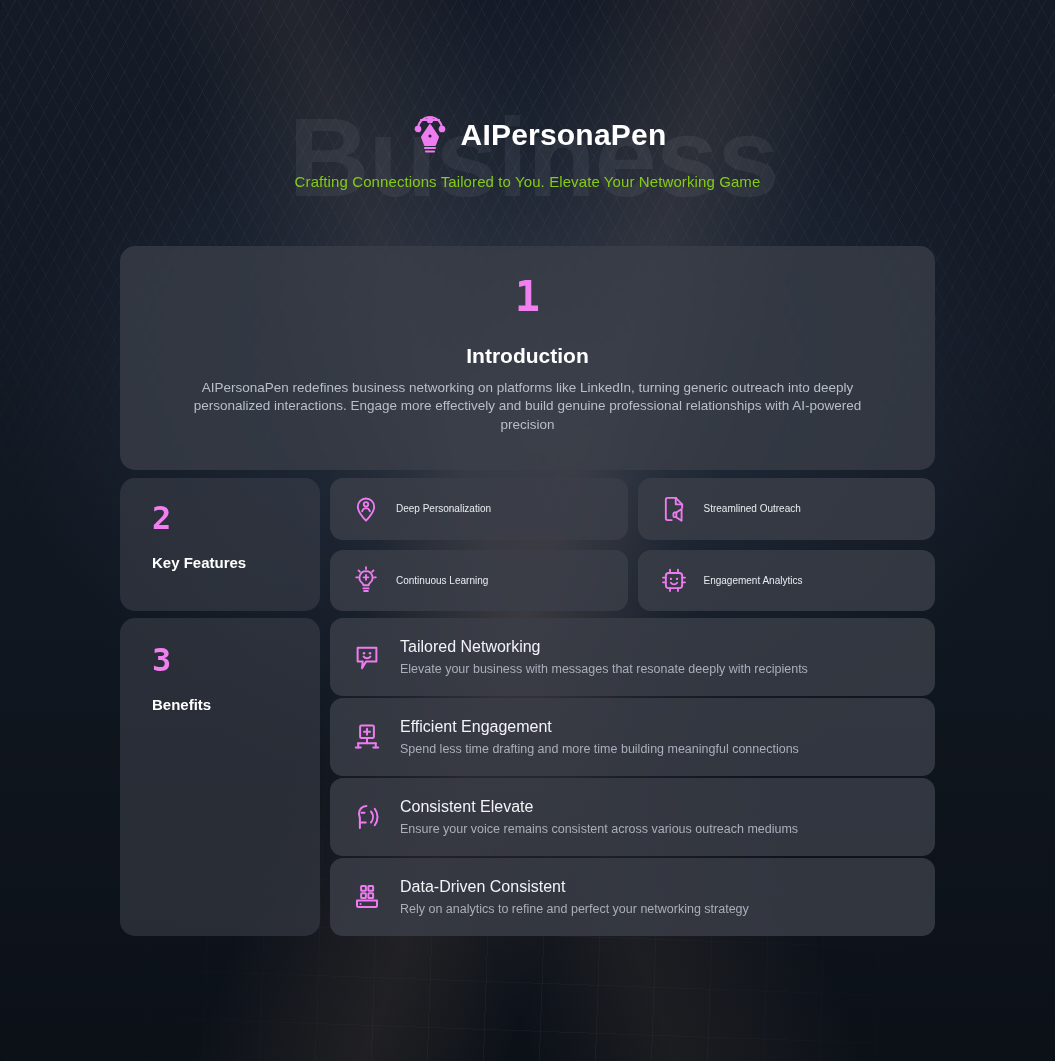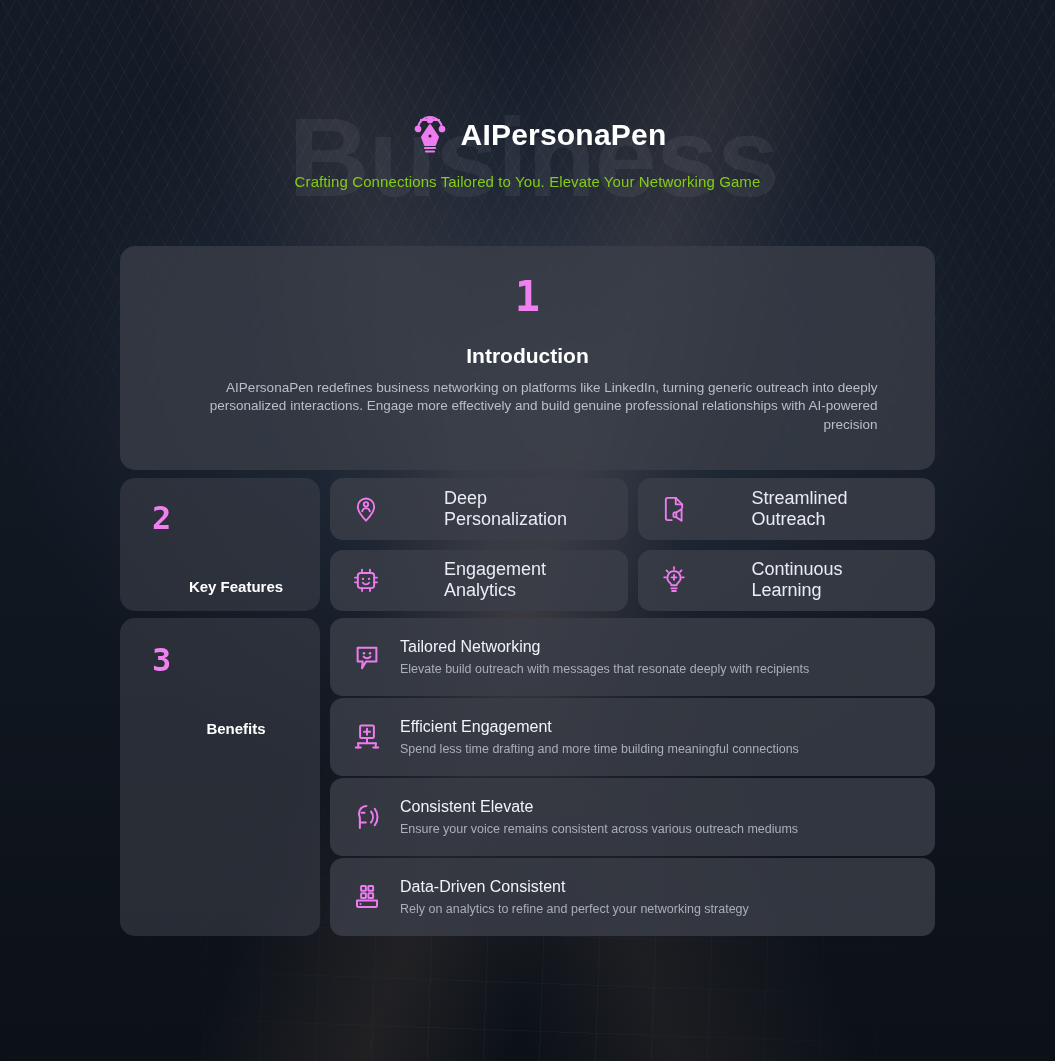--- a/index.html
+++ b/index.html
@@ -104,21 +104,21 @@
     font-family:"DejaVu Sans Mono", monospace;
     font-size:42px; font-weight:700; color:#f07ff0; line-height:1;
     margin-top:-6px;
   }
   #intro-title {
     margin-top:26px;
     font-size:21px; font-weight:700; color:#ffffff;
   }
   #intro-body {
     margin-top:11px;
-    width:700px; text-align:right;
+    width:700px; text-align:center;
     font-size:13.5px; line-height:1.34; color:#b9bec9;
   }
 
   
   #features-section { position:absolute; left:120px; top:478px; width:815px; height:133px; }
   #features-side {
     position:absolute; left:0; top:0; width:200px; height:133px;
     border-radius:15px;
     background:rgba(60,64,74,.58);
     padding:24px 0 0 32px;
@@ -127,36 +127,36 @@
     position:absolute; left:0; top:0; width:200px; height:318px;
     border-radius:15px;
     background:rgba(60,64,74,.58);
     padding:26px 0 0 32px;
   }
   .side-number {
     font-family:"DejaVu Sans Mono", monospace;
     font-size:32px; font-weight:700; color:#f07ff0; line-height:1;
   }
   .side-label {
-    margin-top:44px;
-    font-size:15px; font-weight:700; color:#ffffff;text-align:center;
+    margin-top:20px;
+    font-size:15px; font-weight:700; color:#ffffff;
   }
 
   #features-grid {
     position:absolute; left:210px; top:0; width:605px; height:133px;
     display:grid; grid-template-columns:1fr 1fr; grid-template-rows:1fr 1fr;
     gap:10px 10px;
   }
   .feature-card {
     display:flex; align-items:center; gap:16px;
     padding:0 22px;
     border-radius:13px;
     background:rgba(58,62,72,.82);
   }
-  .feature-label { font-size:18px; color:#e9ecf2;margin-left:48px; }
+  .feature-label { font-size:10px; color:#e9ecf2; }
   .icon-pink { flex:none; display:block; color:#ee7cf0; }
 
   
   #benefits-section { position:absolute; left:120px; top:618px; width:815px; height:318px; }
   #benefits-list {
     position:absolute; left:210px; top:0; width:605px; height:318px;
     display:flex; flex-direction:column; gap:2px;
   }
   .benefit-card {
     flex:1;
@@ -223,56 +223,56 @@
 
       <div class="feature-card">
         <svg class="icon-pink" width="28" height="28" viewBox="0 0 24 24" fill="none" stroke="currentColor" stroke-width="1.6" stroke-linecap="round" stroke-linejoin="round">
           <path d="M13.5 2.5H6.5A1.5 1.5 0 0 0 5 4v16a1.5 1.5 0 0 0 1.5 1.5H10"></path>
           <path d="M13.5 2.5 19 8v3"></path>
           <path d="M13.5 2.5V8H19"></path>
           <path d="M14 15v4l4.5 3V12z"></path>
           <path d="M14 15h-1.6a.9.9 0 0 0-.9.9v2.2c0 .5.4.9.9.9H14"></path>
         </svg>
         <span class="feature-label">Streamlined Outreach</span>
+      </div>
+
+      <div class="feature-card">
+        <svg class="icon-pink" width="28" height="28" viewBox="0 0 24 24" fill="none" stroke="currentColor" stroke-width="1.6" stroke-linecap="round" stroke-linejoin="round">
+          <path d="M12 4.4a5.6 5.6 0 0 0-3.3 10.1c.6.5 1 1.2 1 2h4.6c0-.8.4-1.5 1-2A5.6 5.6 0 0 0 12 4.4z"></path>
+          <line x1="9.7" y1="19.2" x2="14.3" y2="19.2"></line>
+          <line x1="10.4" y1="21.4" x2="13.6" y2="21.4"></line>
+          <line x1="12" y1="7.6" x2="12" y2="11.8"></line>
+          <line x1="9.9" y1="9.7" x2="14.1" y2="9.7"></line>
+          <line x1="12" y1="1" x2="12" y2="2.6"></line>
+          <line x1="3.6" y1="9.7" x2="5.2" y2="9.7"></line>
+          <line x1="18.8" y1="9.7" x2="20.4" y2="9.7"></line>
+          <line x1="5.6" y1="3.8" x2="6.8" y2="5"></line>
+          <line x1="17.2" y1="5" x2="18.4" y2="3.8"></line>
+        </svg>
+        <span class="feature-label">Continuous Learning</span>
       </div>
 
       <div class="feature-card">
         <svg class="icon-pink" width="28" height="28" viewBox="0 0 24 24" fill="none" stroke="currentColor" stroke-width="1.6" stroke-linecap="round" stroke-linejoin="round">
           <rect x="5" y="6" width="14" height="13" rx="2.4"></rect>
           <circle cx="9.4" cy="11" r="1" fill="currentColor" stroke="none"></circle>
           <circle cx="14.6" cy="11" r="1" fill="currentColor" stroke="none"></circle>
           <path d="M9.3 14.4a3.4 3.4 0 0 0 5.4 0"></path>
           <line x1="8.6" y1="3.2" x2="8.6" y2="6"></line>
           <line x1="15.4" y1="3.2" x2="15.4" y2="6"></line>
           <line x1="2.6" y1="10" x2="5" y2="10"></line>
           <line x1="2.6" y1="14" x2="5" y2="14"></line>
           <line x1="19" y1="10" x2="21.4" y2="10"></line>
           <line x1="19" y1="14" x2="21.4" y2="14"></line>
           <line x1="8.6" y1="19" x2="8.6" y2="21.4"></line>
           <line x1="15.4" y1="19" x2="15.4" y2="21.4"></line>
         </svg>
         <span class="feature-label">Engagement Analytics</span>
       </div>
 
-      <div class="feature-card">
-        <svg class="icon-pink" width="28" height="28" viewBox="0 0 24 24" fill="none" stroke="currentColor" stroke-width="1.6" stroke-linecap="round" stroke-linejoin="round">
-          <path d="M12 4.4a5.6 5.6 0 0 0-3.3 10.1c.6.5 1 1.2 1 2h4.6c0-.8.4-1.5 1-2A5.6 5.6 0 0 0 12 4.4z"></path>
-          <line x1="9.7" y1="19.2" x2="14.3" y2="19.2"></line>
-          <line x1="10.4" y1="21.4" x2="13.6" y2="21.4"></line>
-          <line x1="12" y1="7.6" x2="12" y2="11.8"></line>
-          <line x1="9.9" y1="9.7" x2="14.1" y2="9.7"></line>
-          <line x1="12" y1="1" x2="12" y2="2.6"></line>
-          <line x1="3.6" y1="9.7" x2="5.2" y2="9.7"></line>
-          <line x1="18.8" y1="9.7" x2="20.4" y2="9.7"></line>
-          <line x1="5.6" y1="3.8" x2="6.8" y2="5"></line>
-          <line x1="17.2" y1="5" x2="18.4" y2="3.8"></line>
-        </svg>
-        <span class="feature-label">Continuous Learning</span>
-      </div>
-
     </div>
   </div>
 
   <div id="benefits-section">
 
     <div id="benefits-side">
       <div class="side-number">3</div>
       <div class="side-label">Benefits</div>
     </div>
 
@@ -280,21 +280,21 @@
 
       <div class="benefit-card">
         <svg class="icon-pink" width="30" height="30" viewBox="0 0 24 24" fill="none" stroke="currentColor" stroke-width="1.6" stroke-linecap="round" stroke-linejoin="round">
           <path d="M4.5 4.5h15v11h-8.2L8 21l.6-5.5H4.5z"></path>
           <circle cx="9.6" cy="9" r="1" fill="currentColor" stroke="none"></circle>
           <circle cx="14.4" cy="9" r="1" fill="currentColor" stroke="none"></circle>
           <path d="M9.3 11.7a3.4 3.4 0 0 0 5.4 0"></path>
         </svg>
         <div class="benefit-text">
           <span class="benefit-title">Tailored Networking</span>
-          <span class="benefit-desc">Elevate build outreach with messages that resonate deeply with recipients</span>
+          <span class="benefit-desc">Elevate your business with messages that resonate deeply with recipients</span>
         </div>
       </div>
 
       <div class="benefit-card">
         <svg class="icon-pink" width="30" height="30" viewBox="0 0 24 24" fill="none" stroke="currentColor" stroke-width="1.6" stroke-linecap="round" stroke-linejoin="round">
           <rect x="6.5" y="2.8" width="11" height="10" rx="1"></rect>
           <line x1="12" y1="5.4" x2="12" y2="10.2"></line>
           <line x1="9.6" y1="7.8" x2="14.4" y2="7.8"></line>
           <line x1="12" y1="12.8" x2="12" y2="17"></line>
           <line x1="5" y1="17" x2="19" y2="17"></line>

